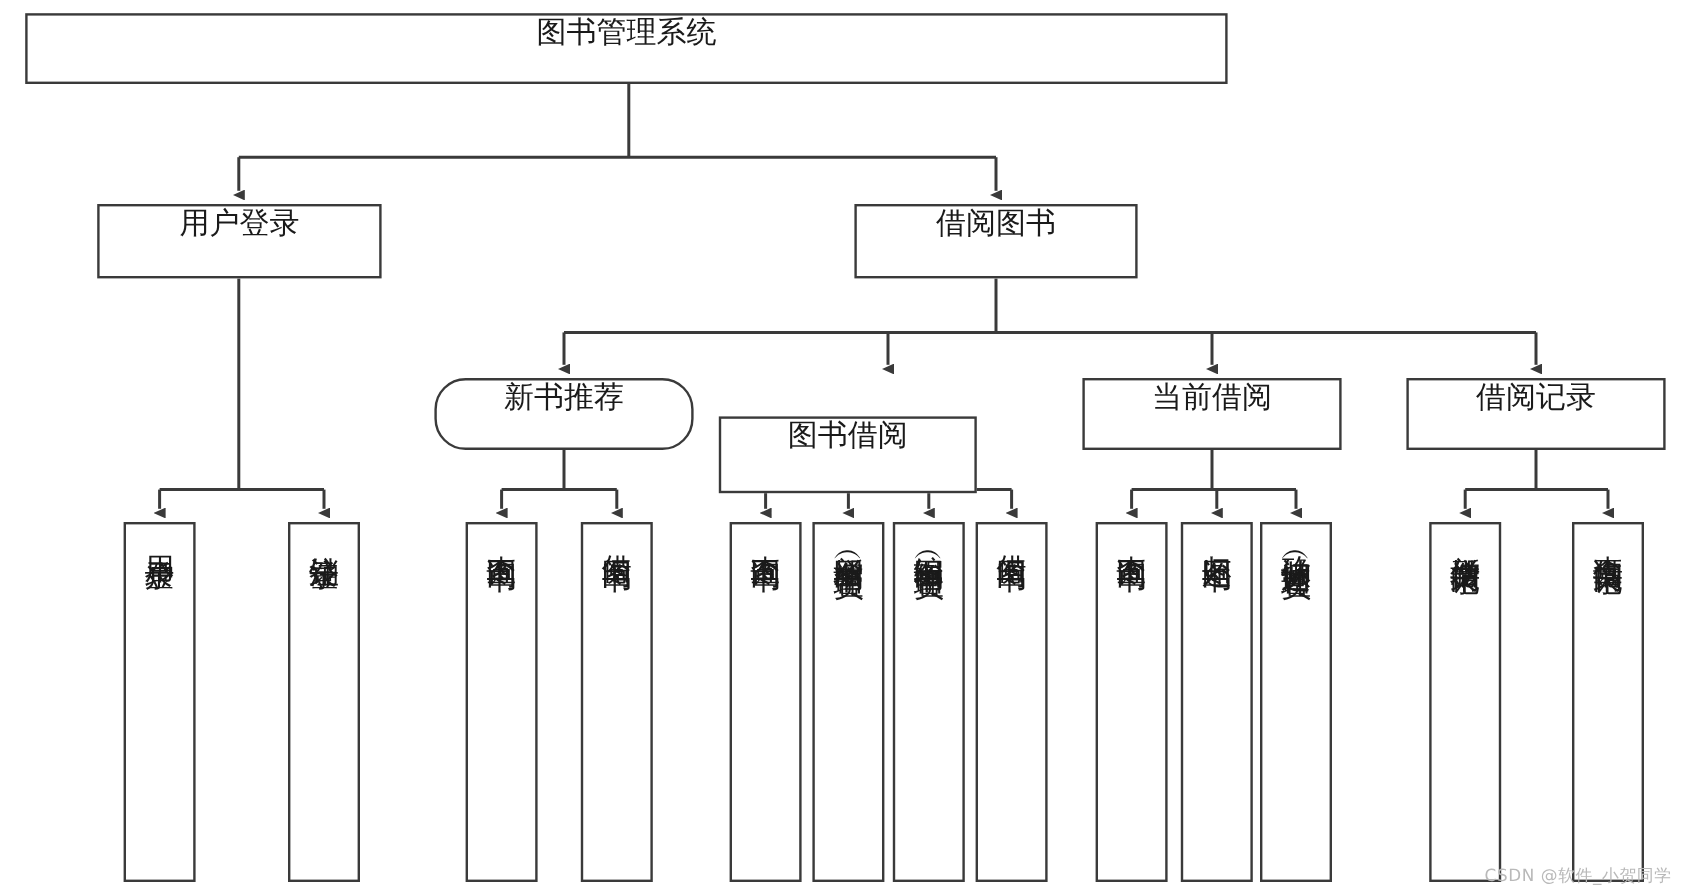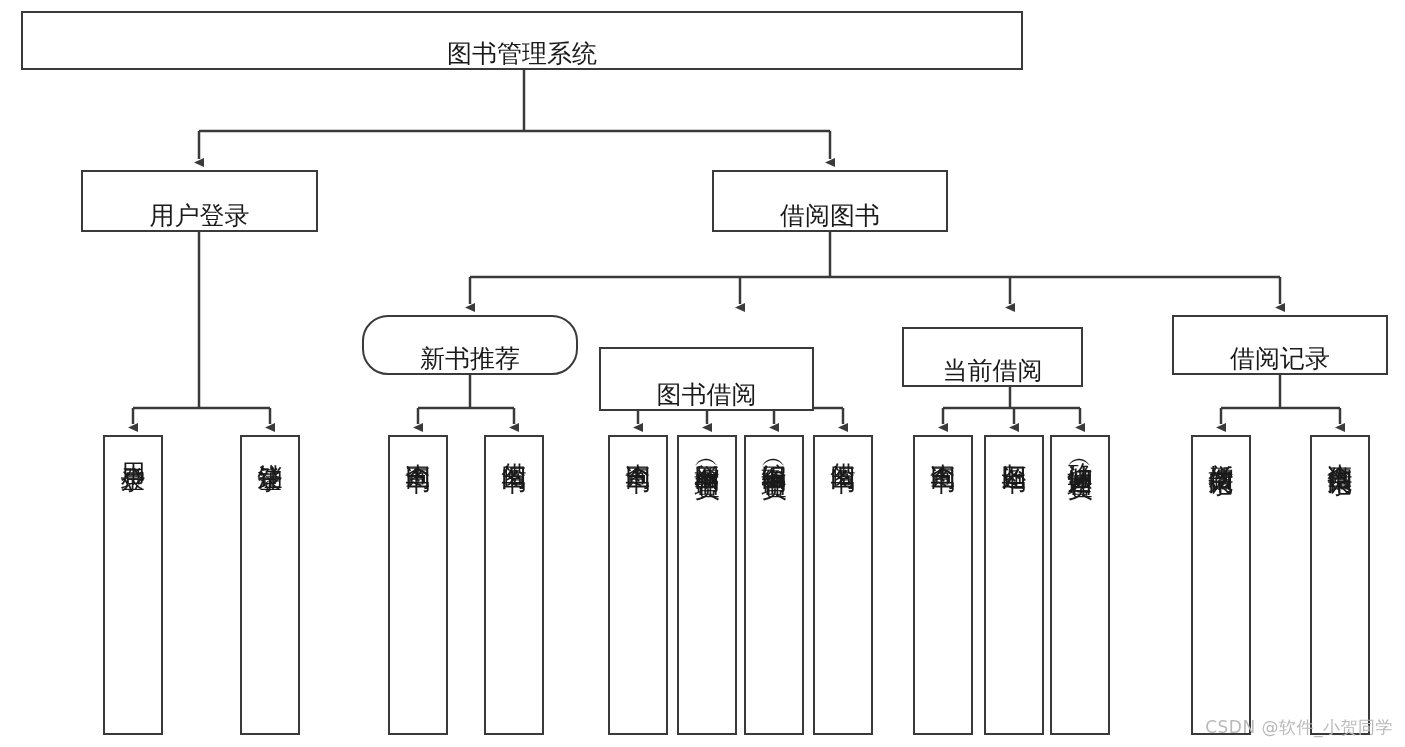--- a/index.html
+++ b/index.html
@@ -23,21 +23,21 @@
     top: 0;
     width: 1405px;
     height: 747px;
   }
   .node {
     position: absolute;
     box-sizing: border-box;
     border: 2px solid #3a3a3a;
     background: #ffffff;
     display: flex;
-    align-items: flex-end;
+    align-items: flex-start;
     justify-content: center;
     color: #1a1a1a;
   }
   .node-label {
     display: block;
     text-align: center;
     line-height: 1.12;
     white-space: nowrap;
   }
   .node.horizontal .node-label {
@@ -56,21 +56,21 @@
     text-orientation: upright;
     font-size: 25px;
     line-height: 1.0;
     letter-spacing: 2px;
     white-space: nowrap;
   }
   .watermark {
     position: absolute;
     right: 12px;
     bottom: 8px;
-    font-size: 17px;
+    font-size: 14px;
     color: #b9b9b9;
     letter-spacing: 0.5px;
     white-space: nowrap;
     pointer-events: none;
   }
 </style>
 </head>
 <body>
 
 <div id="canvas">
@@ -130,21 +130,21 @@
         <span class="node-label">借阅图书</span>
       </div>
     </div>
   <div id="level3-container">
       <div class="node horizontal" style="left: 362px; top: 315px; width: 216px; height: 60px; border-radius: 26px;">
         <span class="node-label">新书推荐</span>
       </div>
       <div class="node horizontal" style="left: 599px; top: 315px; width: 215px; height: 64px; margin-top: 32px;">
         <span class="node-label">图书借阅</span>
       </div>
-      <div class="node horizontal" style="left: 902px; top: 315px; width: 181px; height: 60px; margin-top: 12px;">
+      <div class="node horizontal" style="left: 902px; top: 315px; width: 216px; height: 60px;">
         <span class="node-label">当前借阅</span>
       </div>
       <div class="node horizontal" style="left: 1172px; top: 315px; width: 216px; height: 60px;">
         <span class="node-label">借阅记录</span>
       </div>
     </div>
   <div id="leaves-container">
       <div class="node vertical" style="left: 103px; top: 435px; width: 60px; height: 300px;">
         <span class="node-label">用户登录</span>
       </div>

